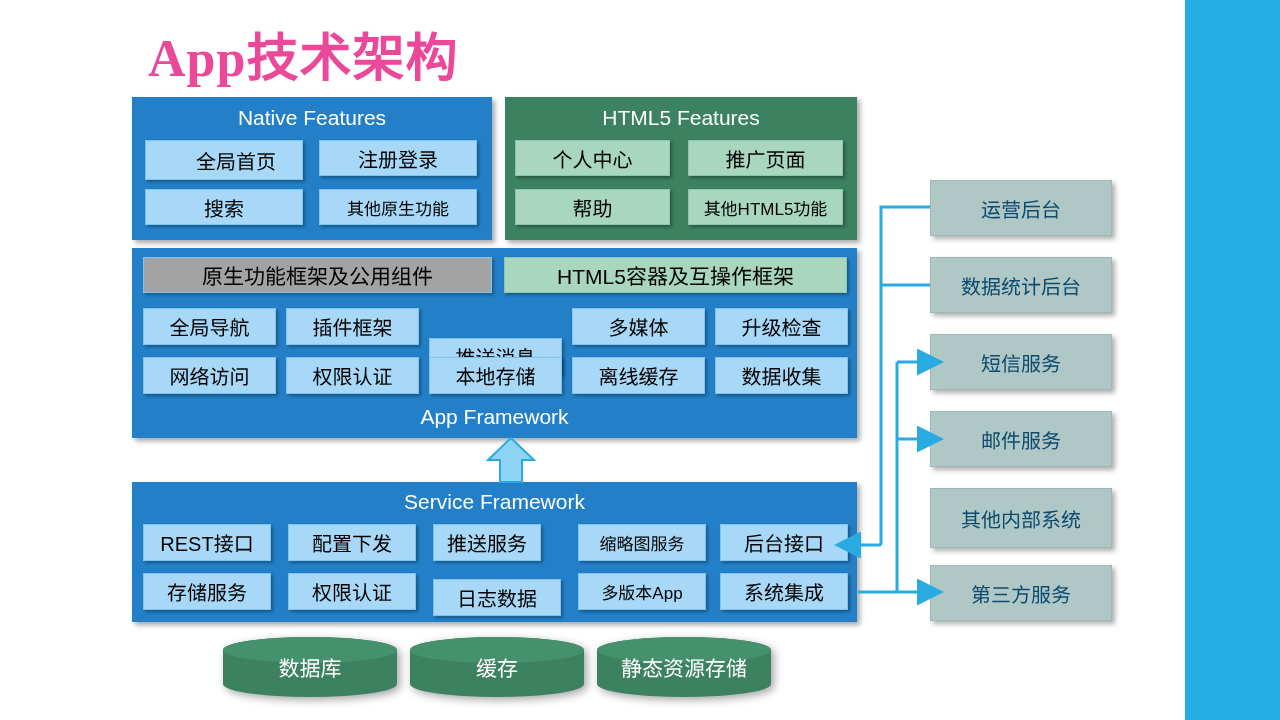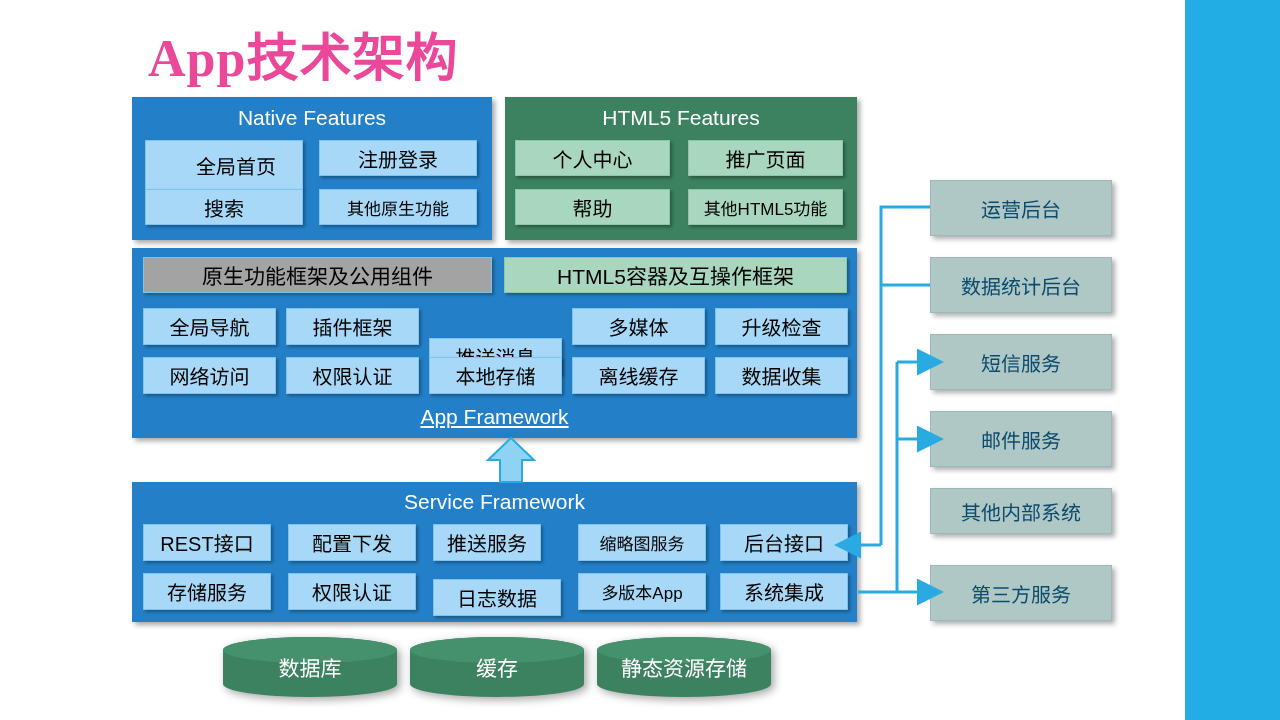--- a/index.html
+++ b/index.html
@@ -80,35 +80,35 @@
 <div id="stage">
 
   <div class="band-right"></div>
   <div class="band-left"></div>
 
   <div class="title">App技术架构</div>
 
   <div class="panel panel-blue" style="left:132px;top:97px;width:360px;height:143px;">
     <div class="panel-title" style="top:6px;">Native Features</div>
   </div>
-  <div class="cell cell-blue" style="left:145px;top:140px;width:158px;height:50px;padding-left:24px;">全局首页</div>
+  <div class="cell cell-blue" style="left:145px;top:140px;width:158px;height:40px;padding-left:24px;">全局首页</div>
   <div class="cell cell-blue" style="left:319px;top:140px;width:158px;height:36px;">注册登录</div>
   <div class="cell cell-blue" style="left:145px;top:189px;width:158px;height:36px;">搜索</div>
   <div class="cell cell-blue cell-sm" style="left:319px;top:189px;width:158px;height:36px;">其他原生功能</div>
 
   <div class="panel panel-green" style="left:505px;top:97px;width:352px;height:143px;">
     <div class="panel-title" style="top:6px;">HTML5 Features</div>
   </div>
   <div class="cell cell-green" style="left:515px;top:140px;width:155px;height:36px;">个人中心</div>
   <div class="cell cell-green" style="left:688px;top:140px;width:155px;height:36px;">推广页面</div>
   <div class="cell cell-green" style="left:515px;top:189px;width:155px;height:36px;">帮助</div>
   <div class="cell cell-green cell-sm" style="left:688px;top:189px;width:155px;height:36px;">其他HTML5功能</div>
 
   <div class="panel panel-blue" style="left:132px;top:248px;width:725px;height:190px;">
-    <div class="panel-title" style="bottom:6px;top:auto;text-decoration:underline;">App Framework</div>
+    <div class="panel-title" style="bottom:6px;top:auto;">App Framework</div>
   </div>
   <div class="bar bar-blue" style="left:143px;top:257px;width:349px;height:36px;">原生功能框架及公用组件</div>
   <div class="bar bar-green" style="left:504px;top:257px;width:343px;height:36px;">HTML5容器及互操作框架</div>
 
   <div class="cell cell-blue" style="left:143px;top:308px;width:133px;height:37px;">全局导航</div>
   <div class="cell cell-blue" style="left:286px;top:308px;width:133px;height:37px;">插件框架</div>
   <div class="cell cell-blue" style="left:429px;top:308px;width:133px;height:37px;margin-top:30px;">推送消息</div>
   <div class="cell cell-blue" style="left:572px;top:308px;width:133px;height:37px;">多媒体</div>
   <div class="cell cell-blue" style="left:715px;top:308px;width:133px;height:37px;">升级检查</div>
 
@@ -130,21 +130,21 @@
   <div class="cell cell-blue" style="left:143px;top:573px;width:128px;height:37px;">存储服务</div>
   <div class="cell cell-blue" style="left:288px;top:573px;width:128px;height:37px;">权限认证</div>
   <div class="cell cell-blue" style="left:433px;top:573px;width:128px;height:37px;margin-top:6px;">日志数据</div>
   <div class="cell cell-blue" style="left:720px;top:573px;width:128px;height:37px;">系统集成</div>
   <div class="cell cell-blue cell-sm" style="left:578px;top:573px;width:128px;height:37px;">多版本App</div>
 
   <div class="sidebox" style="left:930px;top:180px;width:182px;height:56px;">运营后台</div>
   <div class="sidebox" style="left:930px;top:257px;width:182px;height:56px;">数据统计后台</div>
   <div class="sidebox" style="left:930px;top:334px;width:182px;height:56px;">短信服务</div>
   <div class="sidebox" style="left:930px;top:411px;width:182px;height:56px;">邮件服务</div>
-  <div class="sidebox" style="left:930px;top:488px;width:182px;height:46px;">其他内部系统</div>
+  <div class="sidebox" style="left:930px;top:488px;width:182px;height:60px;">其他内部系统</div>
   <div class="sidebox" style="left:930px;top:565px;width:182px;height:56px;">第三方服务</div>
 
   <div class="cyl" style="left:222px;top:636px;width:176px;height:62px;">
     <svg width="176" height="62" viewBox="0 0 176 62">
       <path d="M1,14 a87,13 0 0 1 174,0 L175,48 a87,13 0 0 1 -174,0 Z" fill="#3C8160"></path>
       <ellipse cx="88" cy="14" rx="87" ry="13" fill="#46916D"></ellipse>
     </svg>
     <span class="cyl-label">数据库</span>
   </div>
   <div class="cyl" style="left:409px;top:636px;width:176px;height:62px;">

